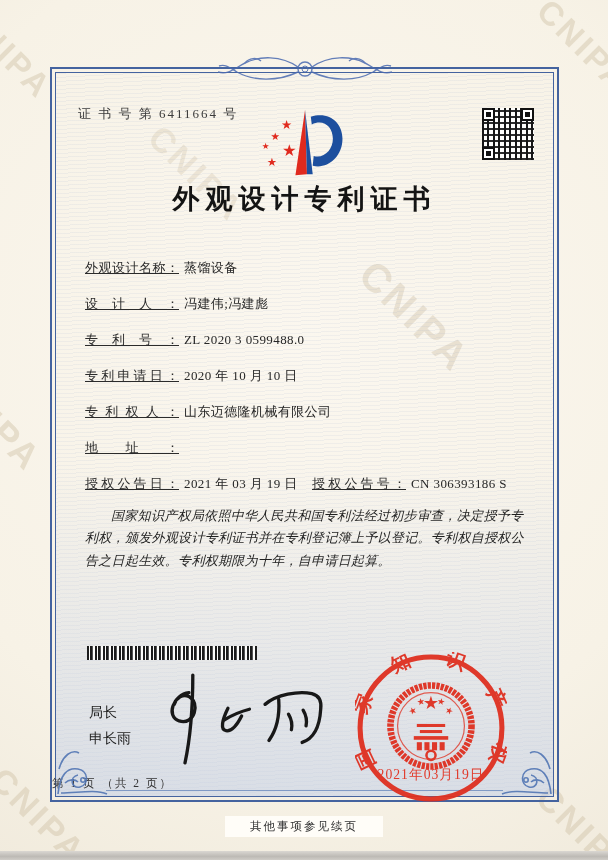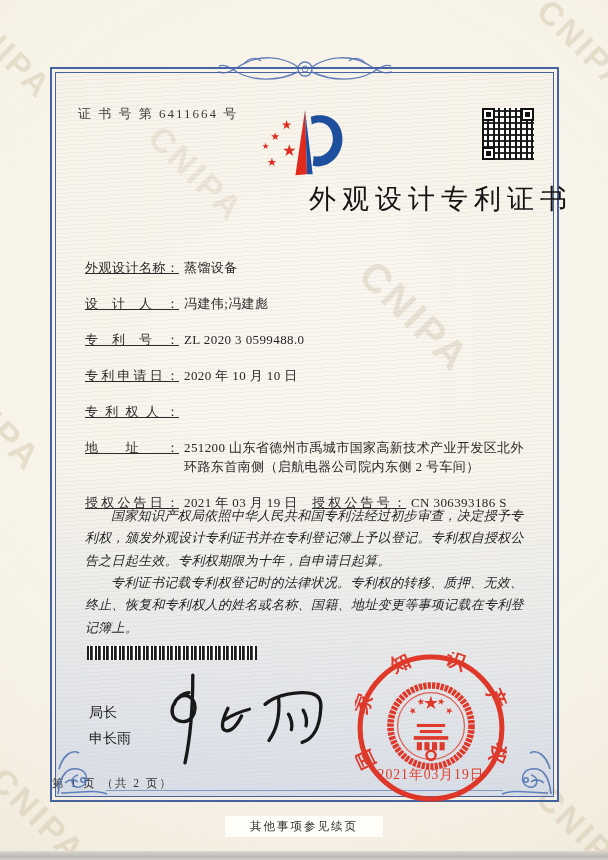--- a/index.html
+++ b/index.html
@@ -38,22 +38,22 @@
            letter-spacing:2px;}
   .logo{position:absolute;left:206px;top:38px;}
   .qr{position:absolute;left:430px;top:39px;width:52px;height:52px;background-color:#fdfdfb;
       background-image:
         repeating-linear-gradient(90deg,#161616 0 2px, rgba(0,0,0,0) 2px 5px, #161616 5px 7px, rgba(0,0,0,0) 7px 11px),
         repeating-linear-gradient(0deg,rgba(22,22,22,0.9) 0 2px, rgba(0,0,0,0) 2px 6px, rgba(22,22,22,0.9) 6px 8px, rgba(0,0,0,0) 8px 12px);
       background-clip:padding-box;}
   .qr .f{position:absolute;width:9px;height:9px;border:2px solid #111;background:#fff;}
   .qr .f::before{content:"";position:absolute;left:2px;top:2px;width:5px;height:5px;background:#111;}
   .qr .f.tl{left:0;top:0;} .qr .f.tr{right:0;top:0;} .qr .f.bl{left:0;bottom:0;}
-  .title{position:absolute;left:16px;top:112px;width:100%;text-align:right;
-         font-size:27px;font-weight:normal;color:#141414;letter-spacing:6px;}
+  .title{position:absolute;left:0;top:112px;width:100%;text-align:center;
+         font-size:27px;font-weight:bold;color:#141414;letter-spacing:6px;}
   
   .fields{position:absolute;left:33px;top:189px;width:448px;font-size:13px;color:#262626;}
   .row{display:flex;margin-bottom:17px;line-height:19px;}
   .row-label{flex:0 0 94px;text-align:justify;text-align-last:justify;color:#2b2b2b;text-decoration:underline;}
   .row-value{flex:1;margin-left:5px;letter-spacing:0.4px;}
   .row.grant .row-value.first{flex:0 0 128px;}
   .row.grant .row-label.second{}
   
   .paras{position:absolute;left:33px;top:436px;width:446px;font-size:13px;
          font-style:italic;color:#1f1f1f;line-height:1.72;letter-spacing:0.3px;}
@@ -160,36 +160,35 @@
       <div class="row">
         <span class="row-label">专利号：</span>
         <span class="row-value">ZL 2020 3 0599488.0</span>
       </div>
       <div class="row">
         <span class="row-label">专利申请日：</span>
         <span class="row-value">2020 年 10 月 10 日</span>
       </div>
       <div class="row">
         <span class="row-label">专利权人：</span>
+        <span class="row-value">山东迈德隆机械有限公司</span>
       </div>
       <div class="row">
         <span class="row-label">地址：</span>
-        <span class="row-value">251200 山东省德州市禹城市国家高新技术产业开发区北外环路东首南侧（启航电器公司院内东侧 2 号车间）</span>
       </div>
       <div class="row grant">
         <span class="row-label">授权公告日：</span>
         <span class="row-value first">2021 年 03 月 19 日</span>
         <span class="row-label second">授权公告号：</span>
         <span class="row-value">CN 306393186 S</span>
       </div>
     </div>
 
     <div class="paras">
       <p>国家知识产权局依照中华人民共和国专利法经过初步审查，决定授予专利权，颁发外观设计专利证书并在专利登记簿上予以登记。专利权自授权公告之日起生效。专利权期限为十年，自申请日起算。</p>
-      <p>专利证书记载专利权登记时的法律状况。专利权的转移、质押、无效、终止、恢复和专利权人的姓名或名称、国籍、地址变更等事项记载在专利登记簿上。</p>
     </div>
 
     <div class="barcode"></div>
 
     <div class="director-title">局长</div>
     <div class="director-name">申长雨</div>
 
     <svg class="signature" width="205" height="108" viewBox="0 0 210 110">
       <g fill="none" stroke="#181818" stroke-width="3.4" stroke-linecap="round" stroke-linejoin="round">
         <path d="M46,28 C30,30 22,52 36,57 C52,62 58,38 46,32 C40,29 33,33 31,40"></path>

